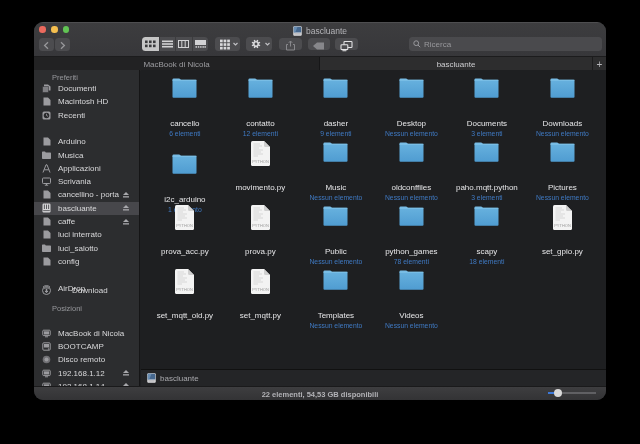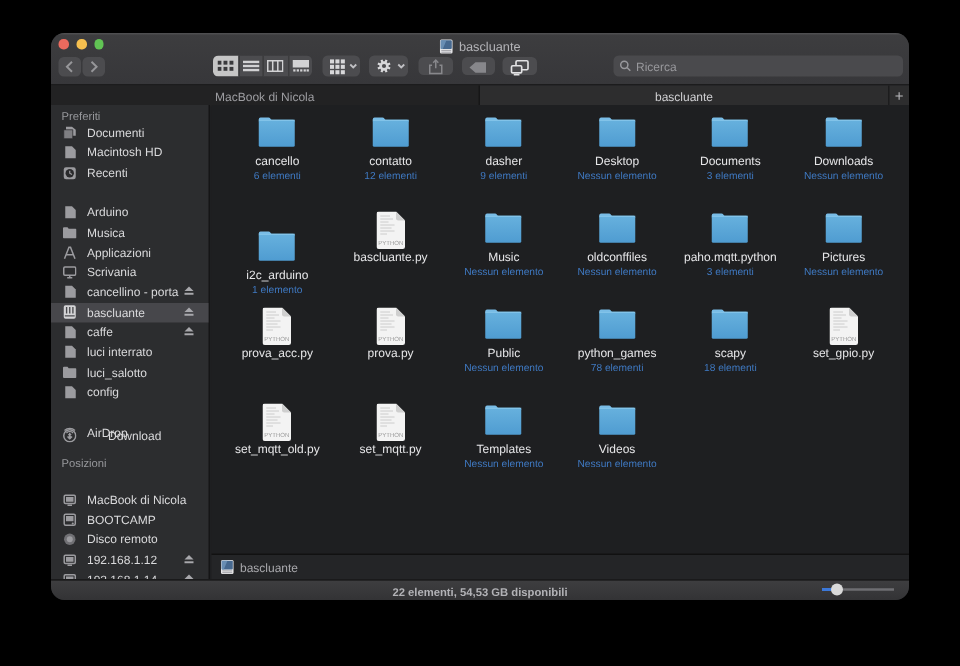--- a/index.html
+++ b/index.html
@@ -16,29 +16,29 @@
 .seg .s { width:16.6px; height:14px; background:#4c4c4f; display:flex; align-items:center; justify-content:center; }
 .seg .s.sel { background:#c6c6c6; }
 
 #tabs { position:absolute; left:0; top:34px; width:572px; height:14px; display:flex; background:#232324; border-top:1px solid #1c1c1d; }
 .tab { height:14px; font-size:8px; display:flex; align-items:center; justify-content:center; }
 #tab1 { width:286px; background:#222223; color:#9d9da1; border-right:1px solid #161617;}
 #tab2 { width:272px; background:#2d2d2e; color:#cfcfd2; }
 #tplus { width:14px; background:#2d2d2e; color:#b6b6ba; border-left:1px solid #1c1c1d; font-size:10px; display:flex; align-items:center; justify-content:center;}
 
 #side { position:absolute; left:0; top:48px; width:106px; height:316px; background:#2c2d2f; border-right:1px solid #151516; overflow:hidden; }
-.shdr { color:#97989c; font-size:7.5px; padding-left:7px; position:absolute; }
+.shdr { color:#97989c; font-size:7.5px; padding-left:18px; position:absolute; }
 .srow { position:absolute; left:4px; width:98px; height:13px; display:flex; align-items:center; color:#d9d9db; font-size:8px; border-radius:3px; }
 .srow .ic { width:9px; height:9px; margin-left:4px; margin-right:7px; flex:0 0 9px; display:flex; align-items:center; justify-content:center;}
 .srow.sel { background:#47474b; left:0; width:106px; padding-left:4px; padding-right:4px; border-radius:0; }
 .srow .ej { margin-left:auto; margin-right:6px; color:#9b9b9f; font-size:7px; }
 
 #main { position:absolute; left:107px; top:48px; width:465px; height:316px; background:#1e1f21; }
 .item { position:absolute; width:72px; text-align:center; }
-.ilabel { margin-top:5px; font-size:8px; color:#e6e6e8; line-height:10px; white-space:nowrap;}
+.ilabel { margin-top:21px; font-size:8px; color:#e6e6e8; line-height:10px; white-space:nowrap;}
 .isub { font-size:6.8px; color:#3f79c2; line-height:9px; white-space:nowrap;}
 .icw { height:26px; display:flex; align-items:flex-end; justify-content:center; }
 
 #pathbar { position:absolute; left:107px; top:347px; width:465px; height:17px; background:#242527; border-top:1px solid #111; display:flex; align-items:center; }
 #pathbar .t { font-size:8px; color:#a8a8ac; margin-left:4px; }
 
 #status { position:absolute; left:0; top:364px; width:572px; height:14px; background:linear-gradient(#3e3e40,#333335); border-top:1px solid #1a1a1b; }
 #status .txt { position:absolute; width:100%; text-align:center; top:2.5px; font-size:7.5px; color:#b2b2b6;font-weight:bold; }
 
 #search { position:absolute; left:375px; top:15px; width:193px; height:14px; background:#4a4a4d; border-radius:3.5px; display:flex; align-items:center; color:#98989c; font-size:8px; }
@@ -521,21 +521,21 @@
               <line x1="2.5" y1="5" x2="11" y2="5"></line>
               <line x1="2.5" y1="7" x2="8" y2="7"></line>
               <line x1="2.5" y1="9" x2="12" y2="9"></line>
               <line x1="2.5" y1="11" x2="10" y2="11"></line>
               <line x1="2.5" y1="13" x2="12" y2="13"></line>
               <line x1="2.5" y1="15" x2="7" y2="15"></line>
             </g>
             <text x="9.5" y="22.2" text-anchor="middle" font-size="4" fill="#9a9a9a" font-family="Liberation Sans">PYTHON</text>
           </svg>
         </div>
-        <div class="ilabel">bascluante.py</div>
+        <div class="ilabel">movimento.py</div>
       </div>
       <div class="item" style="left: 158.9px; top: 65.9px;">
         <div class="icw">
           <svg width="25" height="20" viewBox="0 0 25 20">
             <defs>
               <linearGradient id="fg" x1="0" y1="0" x2="0" y2="1">
                 <stop offset="0" stop-color="#67b1de"></stop>
                 <stop offset="1" stop-color="#4f9cd1"></stop>
               </linearGradient>
             </defs>

